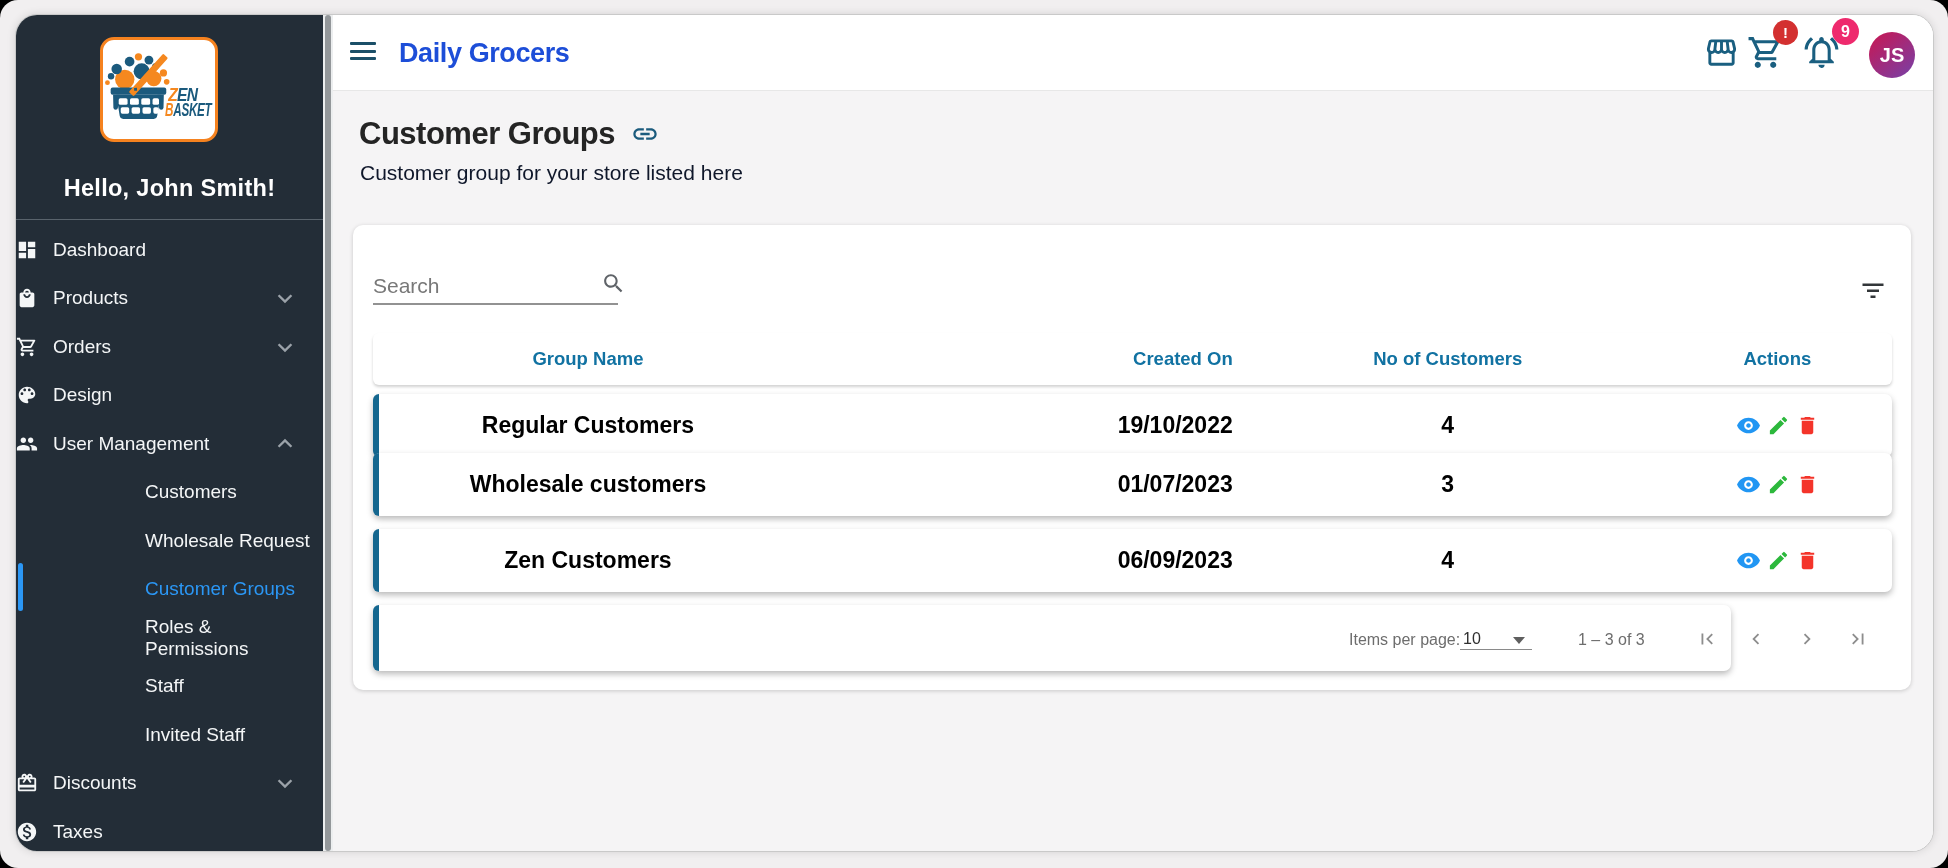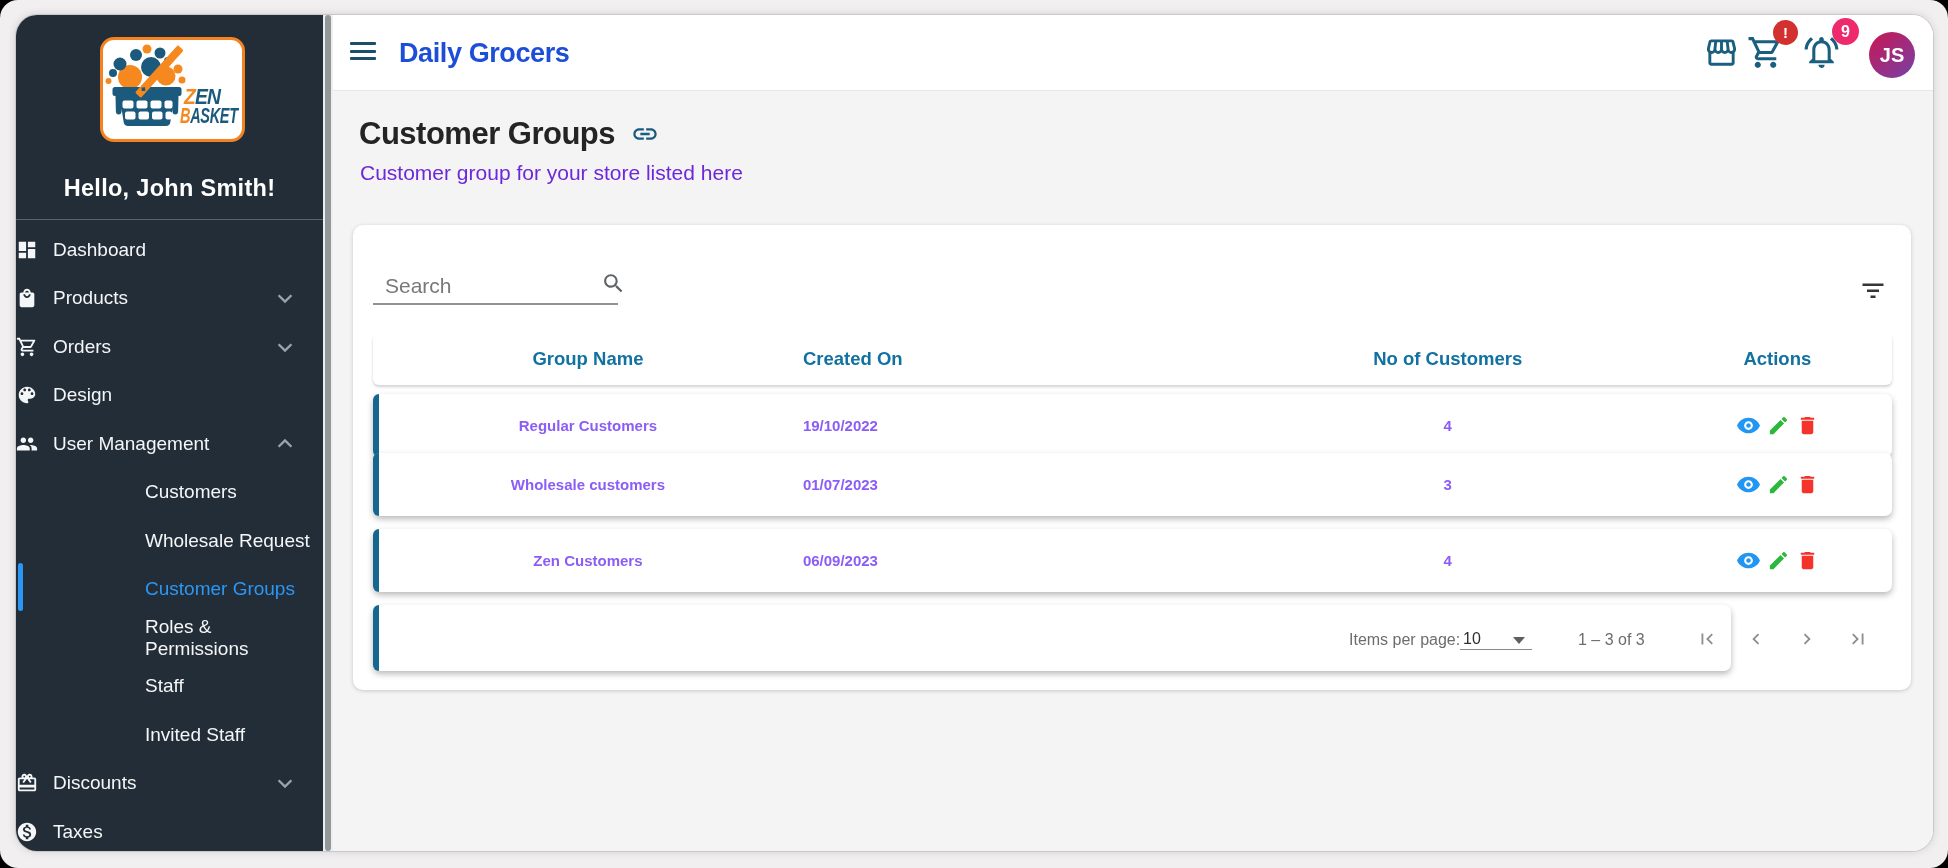--- a/index.html
+++ b/index.html
@@ -1,21 +1,21 @@
 <!DOCTYPE html>
 <html><head>
 <meta charset="utf-8">
 <style>
 * { margin:0; padding:0; box-sizing:border-box; }
 html,body { width:1948px; height:868px; background:#000; font-family:"Liberation Sans", sans-serif; }
 .frame { position:absolute; left:0; top:0; width:1948px; height:868px; background:#f1eff0; border-radius:18px; }
 .window { position:absolute; left:15px; top:14px; width:1919px; height:838px; border-radius:22px; overflow:hidden; background:#fff; display:flex; border:1px solid #c9c9c9; box-shadow:0 0 8px rgba(0,0,0,0.12); }
 
 .sidebar { width:307px; background:#232d37; position:relative; flex:none; }
-.logocard { position:absolute; left:84px; top:22px; width:145px; height:105px; background:#fff; border:3px solid #f5821f; border-radius:14px; display:flex; align-items:center; justify-content:center; }
+.logocard { position:absolute; left:84px; top:22px; width:118px; height:105px; background:#fff; border:3px solid #f5821f; border-radius:14px; display:flex; align-items:center; justify-content:center; }
 .hello { position:absolute; top:160px; width:100%; text-align:center; color:#fff; font-size:23.5px; font-weight:bold; letter-spacing:0.3px; }
 .sdivider { position:absolute; top:204px; left:0; width:100%; border-top:1px solid #59636c; }
 .menu { position:absolute; top:210.5px; left:0; width:100%; }
 .mitem { height:48.5px; display:flex; align-items:center; padding-right:12px; color:#f4f6f7; font-size:19px; }
 .mitem svg { width:22px; height:22px; flex:none; margin-right:15px; }
 .mitem .lbl { flex:1; }
 .chev { width:12px; height:12px; flex:none; }
 .sub { padding-left:89px;margin-left:40px; }
 .active { color:#2b97f5; position:relative; }
 .abar { position:absolute; left:2px; top:548px; width:5px; height:48px; background:#2b97f5; border-radius:3px; }
@@ -27,33 +27,33 @@
 .topbar { height:76px; background:#fff; border-bottom:1px solid #e7e7e7; position:relative; flex:none; }
 .burger { position:absolute; left:17px; top:27px; width:26px; height:20px; }
 .burger div { height:3px; background:#1b4f68; margin-bottom:4.5px; border-radius:1px; }
 .title { position:absolute; left:66px; top:23px; font-size:27px; font-weight:600; color:#1d4ed8; letter-spacing:-0.4px; }
 .tico { position:absolute; color:#1a5f80; }
 .badge { position:absolute; border-radius:50%; color:#fff; font-weight:bold; text-align:center; }
 .avatar { position:absolute; border-radius:50%; background:linear-gradient(140deg,#c21a59 10%,#7e3da0 90%); color:#fff; font-weight:bold; display:flex; align-items:center; justify-content:center; }
 
 .content { position:relative; flex:1; }
 .h1 { position:absolute; left:26px; top:25px; font-size:31px; font-weight:600; color:#242424; letter-spacing:-0.5px; }
-.subt { position:absolute; left:27px; top:70px; font-size:21px; color:#6d28d9; }
+.subt { position:absolute; left:27px; top:70px; font-size:21px; color:#0f172a; }
 .addbtn { position:absolute; left:1367px; top:43px; width:204px; height:46px; background:#1478a6; border-radius:7px; color:#fff; font-size:17.5px; font-weight:bold; display:flex; align-items:center; justify-content:center; }
 .card { position:absolute; left:20px; top:134px; width:1558px; height:465px; background:#fff; border-radius:10px; box-shadow:0 1px 4px rgba(0,0,0,0.18); }
 .search { position:absolute; left:20px; top:45px; width:245px; border-bottom:2px solid #929292; height:35px; color:#787878; font-size:21px; }
-.search span { position:absolute; left:0; top:4px;margin-left:12px; }
+.search span { position:absolute; left:0; top:4px; }
 .search svg { position:absolute; right:-8px; top:1px; }
 .filter { position:absolute; right:26px; top:53px; }
 .thead { position:absolute; left:20px; top:108px; width:1519px; height:52px; background:#fff; border-radius:6px; box-shadow:0 2px 3px rgba(0,0,0,0.18); display:flex; align-items:center; color:#1172a2; font-weight:bold; font-size:18.5px; }
 .c1 { width:28.3%; text-align:center; }
-.c2 { width:28.3%; text-align:left; }
+.c2 { width:28.3%; text-align:right; }
 .c3 { width:28.3%; text-align:center; }
 .c4 { width:15.1%; text-align:center; }
-.trow { position:absolute; left:20px; width:1519px; height:63px; background:#fff; border-radius:7px; box-shadow:0 3px 6px rgba(0,0,0,0.28); display:flex; align-items:center; color:#8b5cf6; font-weight:bold; font-size:15px; }
+.trow { position:absolute; left:20px; width:1519px; height:63px; background:#fff; border-radius:7px; box-shadow:0 3px 6px rgba(0,0,0,0.28); display:flex; align-items:center; color:#000000; font-weight:bold; font-size:23px; }
 .stripe { position:absolute; left:0; top:0; width:6px; height:100%; background:#15678f; border-radius:7px 0 0 7px; }
 .acts { display:flex; align-items:center; justify-content:center; gap:6px; }
 .pager { position:absolute; left:20px; top:380px; width:1358px; height:66px; background:#fff; border-radius:7px; box-shadow:0 3px 6px rgba(0,0,0,0.28); color:#6d6d6d; font-size:16px; }
 </style>
 </head>
 <body>
 <div class="frame">
 <div class="window">
 
   <div class="sidebar">

